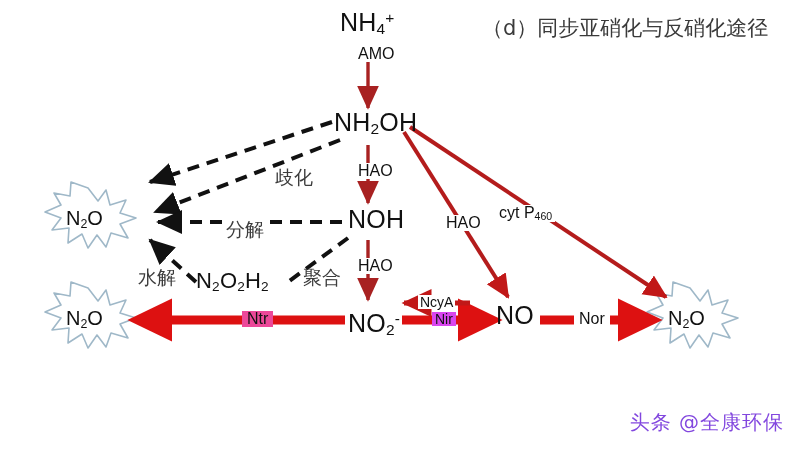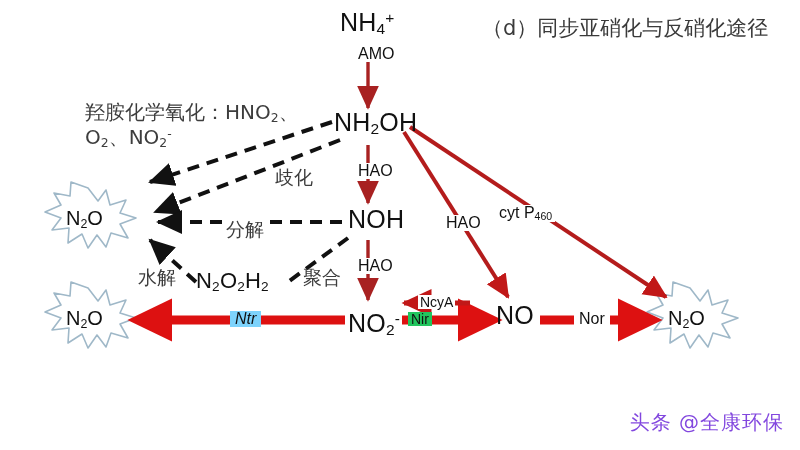--- a/index.html
+++ b/index.html
@@ -129,24 +129,20 @@
 
     <line x1="332" y1="122" x2="150" y2="182" stroke="#111111" stroke-width="4" stroke-dasharray="12,8" marker-end="url(#dash-head)"></line>
     <line x1="340" y1="140" x2="155" y2="212" stroke="#111111" stroke-width="4" stroke-dasharray="12,8" marker-end="url(#dash-head)"></line>
     <line x1="342" y1="222" x2="158" y2="222" stroke="#111111" stroke-width="4" stroke-dasharray="12,8" marker-end="url(#dash-head)"></line>
     <line x1="348" y1="238" x2="288" y2="282" stroke="#111111" stroke-width="4" stroke-dasharray="12,8"></line>
     <line x1="196" y1="282" x2="150" y2="240" stroke="#111111" stroke-width="4" stroke-dasharray="12,8" marker-end="url(#dash-head)"></line>
   </svg>
 
   <div class="lbl title" style="left:482px; top:18px;">（d）同步亚硝化与反硝化途径</div>
 
-  <div class="lbl cn-note" style="left:85px; top:100px;">
-    <span>羟胺化学氧化：HNO</span><sub>2</sub><span>、</span><br>
-    <span>O</span><sub>2</sub><span>、NO</span><sub>2</sub><sup>-</sup>
-  </div>
 
   <div class="lbl species" style="left:340px; top:10px;text-align:right;">
     <span>NH</span><sub>4</sub><sup>+</sup>
   </div>
 
   <div class="lbl species" style="left:334px; top:110px;">
     <span>NH</span><sub>2</sub><span>OH</span>
   </div>
 
   <div class="lbl species" style="left:348px; top:207px;">NOH</div>
@@ -173,23 +169,23 @@
 
   <div class="lbl enzyme" style="left:355px; top:46px; background:#fff; padding:0 3px;">AMO</div>
   <div class="lbl enzyme" style="left:355px; top:163px; background:#fff; padding:0 3px;">HAO</div>
   <div class="lbl enzyme" style="left:355px; top:258px; background:#fff; padding:0 3px;">HAO</div>
   <div class="lbl enzyme" style="left:443px; top:215px; background:#fff; padding:0 3px;">HAO</div>
 
   <div class="lbl enzyme" style="left:496px; top:205px; background:#fff; padding:0 3px;">
     <span>cyt P</span><sub>460</sub>
   </div>
 
-  <div class="lbl enzyme" style="left:230px; top:311px; background:#7dd3fc; padding:0 5px;font-style:italic;">Ntr</div>
+  <div class="lbl enzyme" style="left:242px; top:311px; background:#ec4899; padding:0 5px;">Ntr</div>
   <div class="lbl enzyme-sm" style="left:418px; top:295px; background:#fff; padding:0 2px;">NcyA</div>
-  <div class="lbl enzyme-sm" style="left:408px; top:312px; background:#22c55e; padding:0 3px;">Nir</div>
+  <div class="lbl enzyme-sm" style="left:432px; top:312px; background:#d946ef; padding:0 3px;">Nir</div>
   <div class="lbl enzyme" style="left:574px; top:311px; background:#fff; padding:0 5px;">Nor</div>
 
   <div class="lbl cn" style="left:273px; top:168px; background:#fff; padding:0 2px;">歧化</div>
   <div class="lbl cn" style="left:224px; top:220px; background:#fff; padding:0 2px;">分解</div>
   <div class="lbl cn" style="left:138px; top:268px;">水解</div>
   <div class="lbl cn" style="left:303px; top:268px;">聚合</div>
 
   <div class="watermark">头条 @全康环保</div>
 
 </div>

